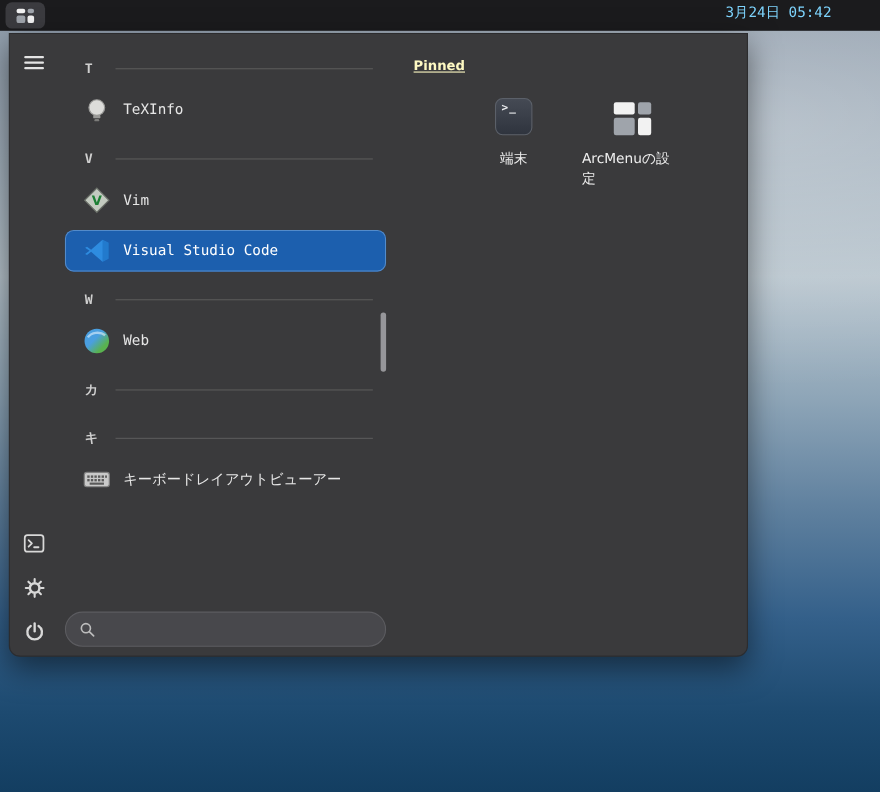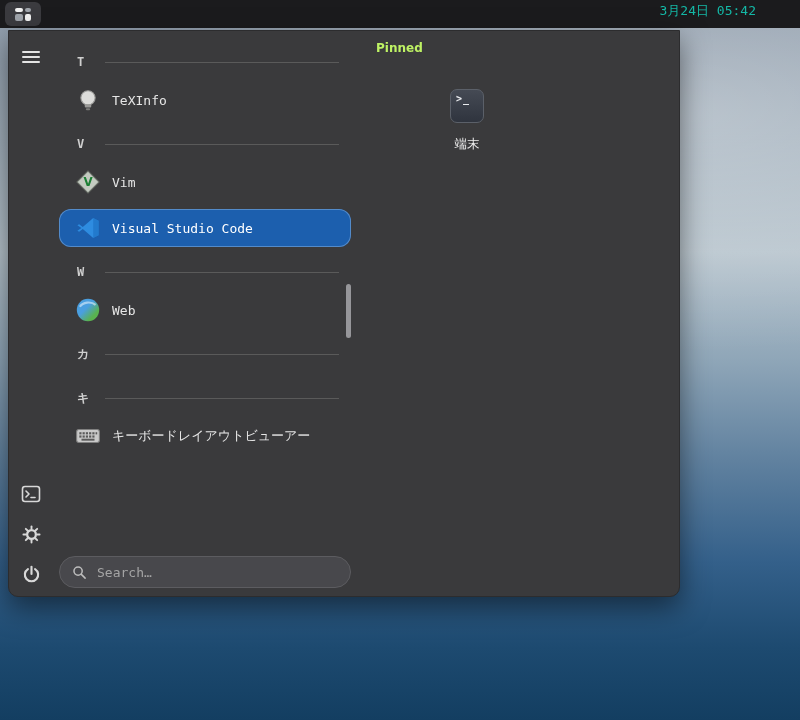--- a/index.html
+++ b/index.html
@@ -20,21 +20,21 @@
     position:absolute;top:0;left:0;right:0;height:28px;
     background:#1b1b1d;
   }
   .menu-btn{
     position:absolute;left:5px;top:2px;width:36px;height:24px;
     background:#3b3b3f;border-radius:6px;
     display:flex;align-items:center;justify-content:center;cursor:pointer;
   }
   .clock{
     position:absolute;right:44px;top:0;height:22px;display:flex;align-items:center;
-    color:#14b8a6;font:13px "DejaVu Sans Mono","DejaVu Sans",monospace;
+    color:#7dd3fc;font:13px "DejaVu Sans Mono","DejaVu Sans",monospace;
   }
   
   .arc-grid{display:grid;gap:2px;}
   .arc-grid.small{width:16px;height:13px;grid-template-columns:1.5fr 1fr;grid-template-rows:1fr 1.3fr;}
   .arc-grid.large{width:34px;height:30px;grid-template-columns:1.5fr 1fr;grid-template-rows:1fr 1.3fr;gap:3px;margin-top:3px;}
   .arc-grid i{display:block;border-radius:2px;}
   .arc-grid .c-a,.arc-grid .c-d{background:#f2f2f2;}
   .arc-grid .c-b,.arc-grid .c-c{background:#9fa4ab;}
   
   .panel{
@@ -50,40 +50,40 @@
   .hamburger{display:flex;flex-direction:column;gap:3px;width:18px;cursor:pointer;}
   .hamburger b{display:block;height:2px;background:#e4e4e4;border-radius:1px;}
   
   .app-list{position:absolute;left:50px;top:12px;width:292px;display:flex;flex-direction:column;}
   .letter-row{display:flex;align-items:center;height:22px;margin:14px 0 8px;padding-left:18px;}
   .letter-row.first{margin-top:8px;}
   .letter{width:28px;font:bold 12px "DejaVu Sans Mono","DejaVu Sans",monospace;color:#cfcfcf;}
   .divider{flex:1;height:1px;background:#5a5a5a;margin-right:12px;}
   .app-row{display:flex;align-items:center;height:38px;border-radius:8px;padding:0 10px 0 16px;cursor:pointer;text-align:right;}
   .app-row + .app-row{margin-top:8px;}
-  .app-row.selected{background:#1c5fae;box-shadow:inset 0 0 0 1px rgba(130,175,225,.55);border-radius:12px;}
+  .app-row.selected{background:#1c5fae;box-shadow:inset 0 0 0 1px rgba(130,175,225,.55);}
   .app-icon{width:26px;height:26px;margin-right:11px;flex:0 0 auto;display:flex;align-items:center;justify-content:center;}
   .app-icon svg{width:26px;height:26px;}
   .app-label{font:13px "DejaVu Sans Mono","DejaVu Sans",monospace;color:#e6e6e6;white-space:nowrap;}
   .app-row.selected .app-label{color:#ffffff;}
   
   .scroll-thumb{position:absolute;left:337px;top:253px;width:5px;height:54px;background:#96969a;border-radius:3px;cursor:pointer;}
   
   .search{
     position:absolute;left:50px;bottom:8px;width:292px;height:32px;box-sizing:border-box;
     background:#48484c;border:1px solid #5c5c60;border-radius:17px;
     display:flex;align-items:center;padding:0 12px;gap:8px;
   }
   .search input{
     flex:1;background:transparent;border:none;outline:none;color:#dddddd;
     font:13px "DejaVu Sans Mono","DejaVu Sans",monospace;min-width:0;
   }
   .search input::placeholder{color:#a5a5a5;}
   
-  .pinned-header{position:absolute;left:367px;top:10px;font:bold 12px "DejaVu Sans","Liberation Sans",sans-serif;color:#bef264;}
+  .pinned-header{position:absolute;left:367px;top:22px;font:bold 12px "DejaVu Sans","Liberation Sans",sans-serif;color:#fef9c3;text-decoration:underline;}
   .pinned-grid{position:absolute;left:408px;top:50px;display:flex;gap:8px;}
   .pinned-item{width:96px;display:flex;flex-direction:column;align-items:center;padding:6px 2px;border-radius:10px;cursor:pointer;}
   .pinned-icon{height:38px;display:flex;align-items:center;justify-content:center;margin-bottom:10px;}
   .pinned-label{font:12.5px "DejaVu Sans","Liberation Sans",sans-serif;color:#efefef;line-height:1.45;word-break:break-all;max-width:92px;}
   
   .term-tile{
     width:34px;height:34px;border-radius:7px;position:relative;
     background:linear-gradient(#454a54,#2f343e);
     border:1px solid #5b6069;box-sizing:border-box;
   }
@@ -243,28 +243,38 @@
 
   </div>
 
   <div class="scroll-thumb"></div>
 
   <div class="search">
     <svg viewBox="0 0 16 16" width="15" height="15">
       <circle cx="6.5" cy="6.5" r="4.4" fill="none" stroke="#bdbdbd" stroke-width="1.6"></circle>
       <line x1="10" y1="10" x2="14" y2="14" stroke="#bdbdbd" stroke-width="1.6" stroke-linecap="round"></line>
     </svg>
-    <input type="text" value="" placeholder="Search…" style="">
   </div>
 
   <div class="pinned-header">Pinned</div>
   <div class="pinned-grid">
     <div class="pinned-item">
       <span class="pinned-icon">
         <span class="term-tile">
             <span class="prompt">&gt;_</span>
           </span>
       </span>
       <span class="pinned-label">端末</span>
     </div>
+    <div class="pinned-item">
+      <span class="pinned-icon">
+        <span class="arc-grid large">
+            <i class="c-a"></i>
+            <i class="c-b"></i>
+            <i class="c-c"></i>
+            <i class="c-d"></i>
+          </span>
+      </span>
+      <span class="pinned-label">ArcMenuの設定</span>
+    </div>
   </div>
 
 </div>
 
 </body></html>

